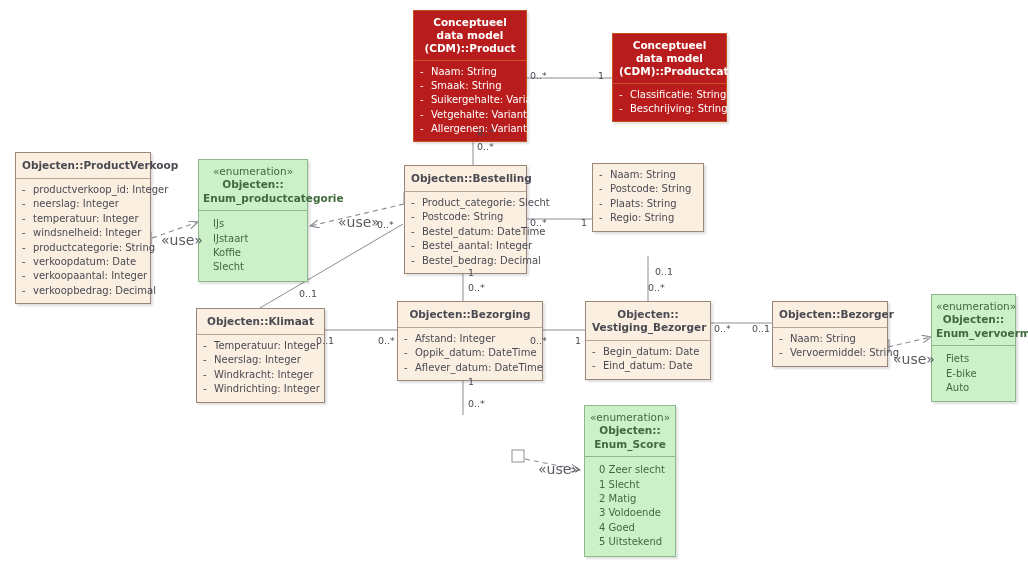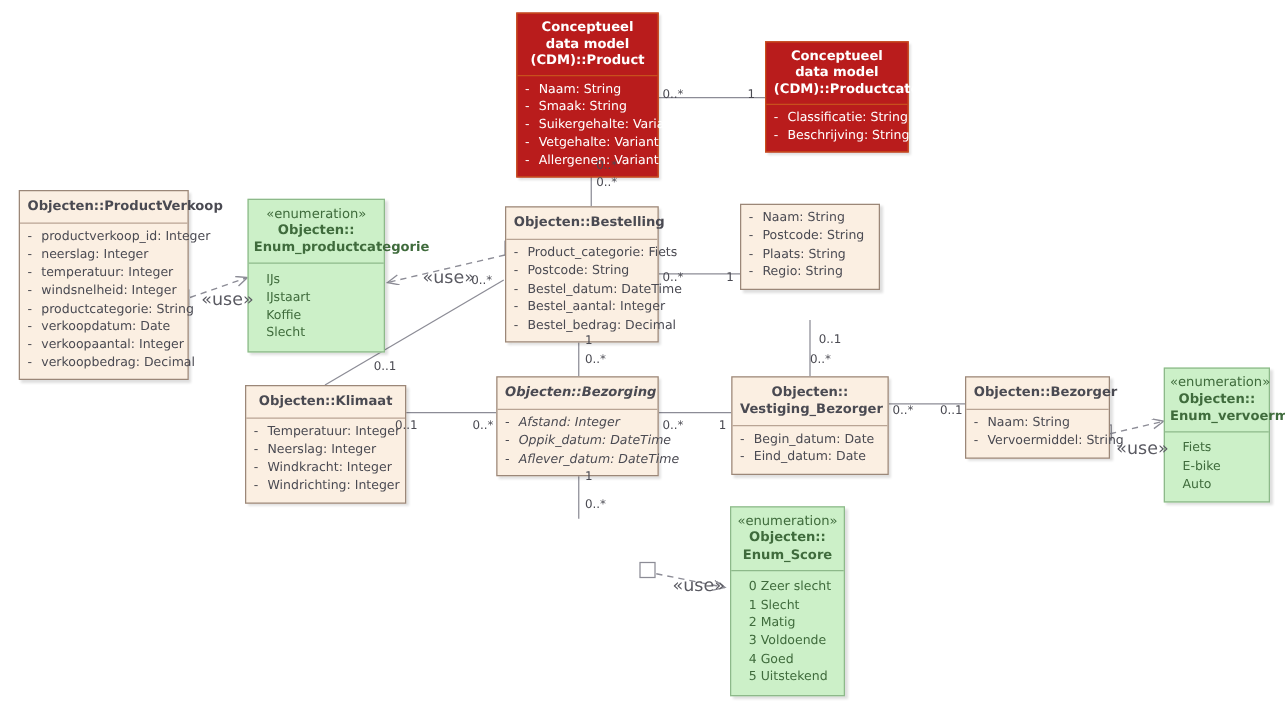--- a/index.html
+++ b/index.html
@@ -257,21 +257,21 @@
       <div class="lit">IJs</div>
       <div class="lit">IJstaart</div>
       <div class="lit">Koffie</div>
       <div class="lit">Slecht</div>
     </div>
   </div>
 
   <div class="uml obj" style="left:404px; top:165px; width:123px;">
     <div class="hdr">Objecten::Bestelling</div>
     <div class="attrs">
-      <div class="attr"><span class="dash">-</span><span>Product_categorie: Fiets</span></div>
+      <div class="attr"><span class="dash">-</span><span>Product_categorie: Slecht</span></div>
       <div class="attr"><span class="dash">-</span><span>Postcode: String</span></div>
       <div class="attr"><span class="dash">-</span><span>Bestel_datum: DateTime</span></div>
       <div class="attr"><span class="dash">-</span><span>Bestel_aantal: Integer</span></div>
       <div class="attr"><span class="dash">-</span><span>Bestel_bedrag: Decimal</span></div>
     </div>
   </div>
 
   <div class="uml obj" style="left:592px; top:163px; width:112px;">
     <div class="attrs">
       <div class="attr"><span class="dash">-</span><span>Naam: String</span></div>
@@ -284,21 +284,21 @@
   <div class="uml obj" style="left:196px; top:308px; width:129px;">
     <div class="hdr">Objecten::Klimaat</div>
     <div class="attrs">
       <div class="attr"><span class="dash">-</span><span>Temperatuur: Integer</span></div>
       <div class="attr"><span class="dash">-</span><span>Neerslag: Integer</span></div>
       <div class="attr"><span class="dash">-</span><span>Windkracht: Integer</span></div>
       <div class="attr"><span class="dash">-</span><span>Windrichting: Integer</span></div>
     </div>
   </div>
 
-  <div class="uml obj" style="left:397px; top:301px; width:130px;font-style:italic;">
+  <div class="uml obj" style="left:397px; top:301px; width:146px;">
     <div class="hdr">Objecten::Bezorging</div>
     <div class="attrs">
       <div class="attr"><span class="dash">-</span><span>Afstand: Integer</span></div>
       <div class="attr"><span class="dash">-</span><span>Oppik_datum: DateTime</span></div>
       <div class="attr"><span class="dash">-</span><span>Aflever_datum: DateTime</span></div>
     </div>
   </div>
 
   <div class="uml obj" style="left:585px; top:301px; width:126px;">
     <div class="hdr">

